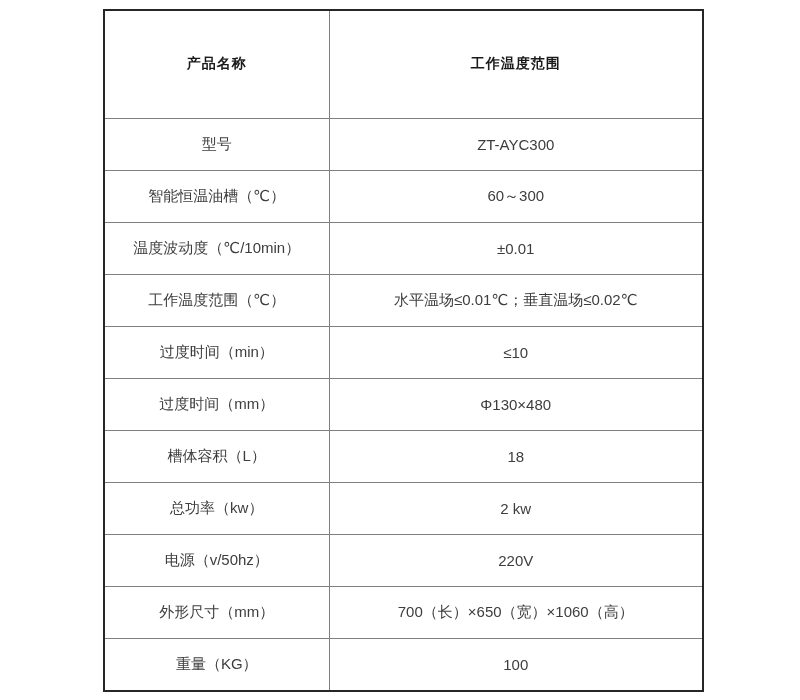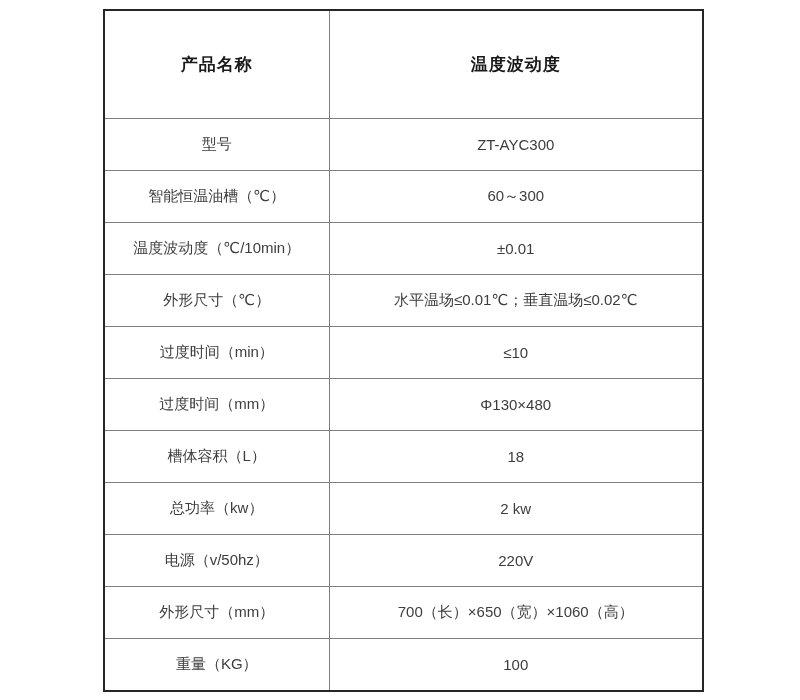--- a/index.html
+++ b/index.html
@@ -34,21 +34,21 @@
   table.spec-table td {
     border: 1px solid #7f7f7f;
     text-align: center;
     vertical-align: middle;
     padding: 0 6px;
     overflow: hidden;
     white-space: nowrap;
   }
   tr.header-row { height: 56px; }
   tr.header-row th {
-    font-size: 17px;
+    font-size: 14px;
     font-weight: bold;
     color: #1a1a1a;
     letter-spacing: 1px;
   }
   tr.data-row { height: 27px; padding-left: 28px; }
   tr.data-row td {
     font-size: 15px;
     font-weight: normal;
     color: #3d3d3d;
   }
@@ -58,36 +58,36 @@
 
 <div class="page">
   <table class="spec-table">
     <colgroup>
       <col class="col-label">
       <col class="col-value">
     </colgroup>
     <tbody>
       <tr class="header-row">
         <th>产品名称</th>
-        <th>温度波动度</th>
+        <th>工作温度范围</th>
       </tr>
       <tr class="data-row">
         <td>型号</td>
         <td>ZT-AYC300</td>
       </tr>
       <tr class="data-row">
         <td>智能恒温油槽（℃）</td>
         <td>60～300</td>
       </tr>
       <tr class="data-row">
         <td>温度波动度（℃/10min）</td>
         <td>±0.01</td>
       </tr>
       <tr class="data-row">
-        <td>外形尺寸（℃）</td>
+        <td>工作温度范围（℃）</td>
         <td>水平温场≤0.01℃；垂直温场≤0.02℃</td>
       </tr>
       <tr class="data-row">
         <td>过度时间（min）</td>
         <td>≤10</td>
       </tr>
       <tr class="data-row">
         <td>过度时间（mm）</td>
         <td>Φ130×480</td>
       </tr>

